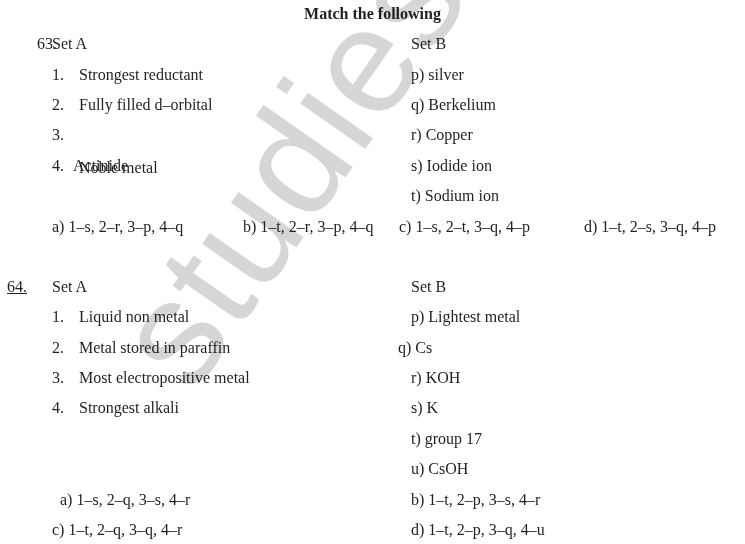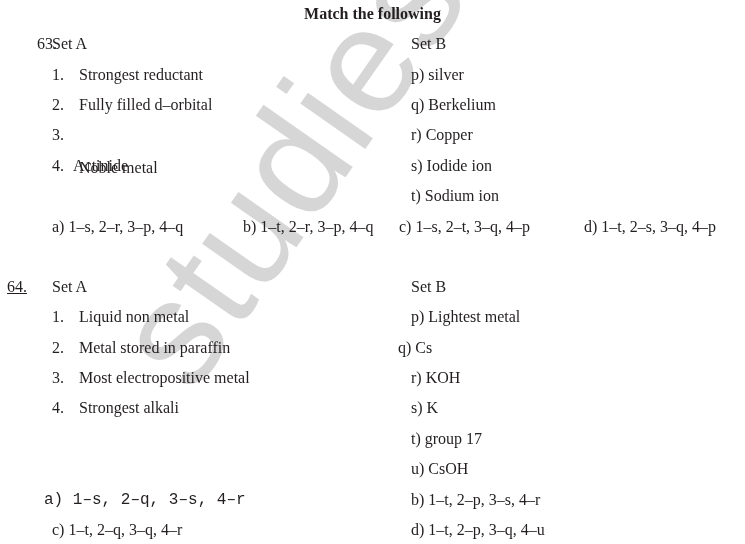--- a/index.html
+++ b/index.html
@@ -72,17 +72,17 @@
   <div class="abs" style="left:52px;top:398px;">4.</div>
   <div class="abs" style="left:79px;top:398px;">Strongest alkali</div>
 
   <div class="abs" style="left:411px;top:307px;">p) Lightest metal</div>
   <div class="abs" style="left:398px;top:338px;">q) Cs</div>
   <div class="abs" style="left:411px;top:368px;">r) KOH</div>
   <div class="abs" style="left:411px;top:398px;">s) K</div>
   <div class="abs" style="left:411px;top:429px;text-align:center;">t) group 17</div>
   <div class="abs" style="left:411px;top:459px;">u) CsOH</div>
 
-  <div class="abs" style="left:44px;top:490px;font-family:Liberation Mono, monospace;">a) 1–s, 2–q, 3–s, 4–r</div>
+  <div class="abs" style="left:60px;top:490px;">a) 1–s, 2–q, 3–s, 4–r</div>
   <div class="abs" style="left:411px;top:490px;">b) 1–t, 2–p, 3–s, 4–r</div>
   <div class="abs" style="left:52px;top:520px;">c) 1–t, 2–q, 3–q, 4–r</div>
   <div class="abs" style="left:411px;top:520px;">d) 1–t, 2–p, 3–q, 4–u</div>
 </div>
 
 </body></html>

